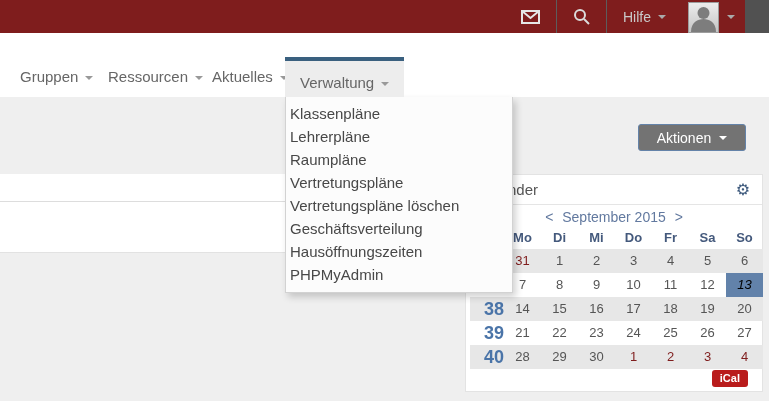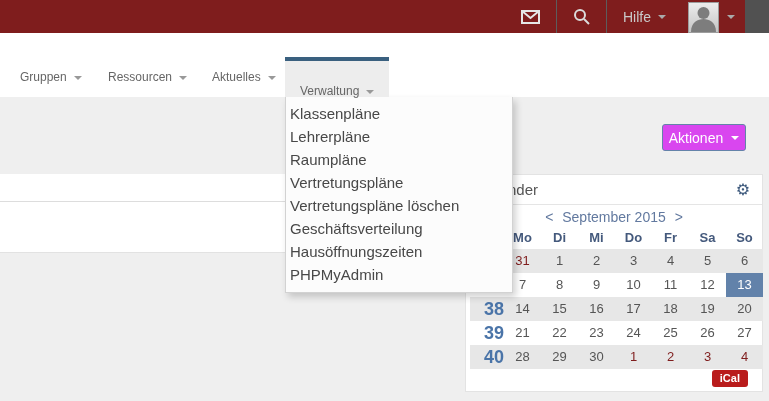--- a/index.html
+++ b/index.html
@@ -31,36 +31,36 @@
   .tb-right-pad { width:24px; background:#515151; }
   .caret { width:0; height:0; border-left:4px solid transparent; border-right:4px solid transparent; border-top:4px solid #999; display:inline-block; }
   .caret.light { border-top-color:#aaa; }
   .caret.white { border-top-color:#fff; }
   .icon-svg { display:block; }
 
   
   .navbar { position:absolute; top:33px; left:0; width:769px; height:64px; background:#ffffff; }
   .nav-item {
     position:absolute; bottom:0; height:40px; line-height:40px;
-    color:#666; font-size:12px; cursor:pointer; white-space:nowrap;
+    color:#666; font-size:15px; cursor:pointer; white-space:nowrap;
   }
   .nav-item .caret { margin-left:7px; vertical-align:middle; }
   .nav-item.active {
     background:#ededed;
     border-top:4px solid #3a607f;
     line-height:36px;
-    padding:12px 15px;
+    padding:4px 15px;
     z-index:21;
   }
 
   
   .header-band { position:absolute; top:97px; left:0; width:769px; height:76px; background:#efefef; }
   .actions-btn {
-    position:absolute; top:124px; right:23px; width:84px; height:27px;
-    background:#d946ef; border:1px solid #6483a9; border-radius:3px;
+    position:absolute; top:124px; right:23px; width:108px; height:27px;
+    background:#737373; border:1px solid #6483a9; border-radius:3px;
     color:#fff; font-size:14px;
     display:flex; align-items:center; justify-content:center; gap:8px;
     cursor:pointer; z-index:5;
   }
 
   
   .left-panel {
     position:absolute; left:0; top:174px; width:446px; height:79px;
     background:#fff; border-bottom:1px solid #e2e2e2;
   }
@@ -85,21 +85,21 @@
   .cal-monthnav span { cursor:pointer; }
   .cal-monthnav .mn-label { margin:0 5px; }
   .cal-grid { margin-left:4px; width:293px; }
   .cal-row { display:flex; height:24px; }
   .cal-row.head { height:22px; }
   .cal-row.stripe { background:#e7e7e7; }
   .wkcol { width:34px; text-align:right; font-weight:bold; font-size:18px; color:#4a74a8; line-height:24px; }
   .dh { width:37px; text-align:center; font-weight:bold; font-size:13px; color:#44597c; line-height:22px; }
   .day { width:37px; text-align:center; font-size:13px; color:#555; line-height:24px; cursor:pointer; }
   .day.muted { color:#7f1d1d; }
-  .day.selected { background:#6282aa; color:#ffffff; }
+  .day.selected { background:#6282aa; color:#000000;font-style:italic; }
   .ical-btn {
     position:absolute; right:14px; bottom:4px;
     background:#b91c1c; color:#fff; font-size:11px; font-weight:bold;
     padding:2px 8px 3px 8px; border-radius:3px; cursor:pointer;
   }
 
   
   .dropdown-panel {
     position:absolute; left:285px; top:97px; width:228px;
     background:#fcfcfc;

